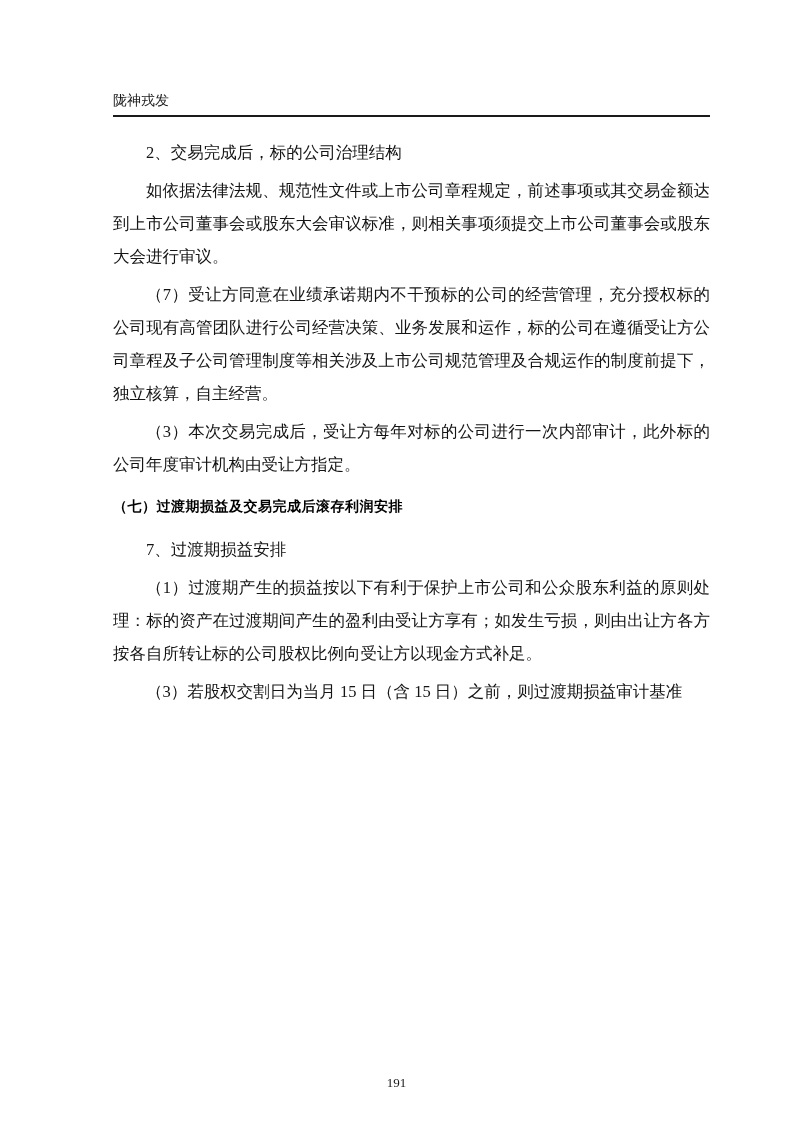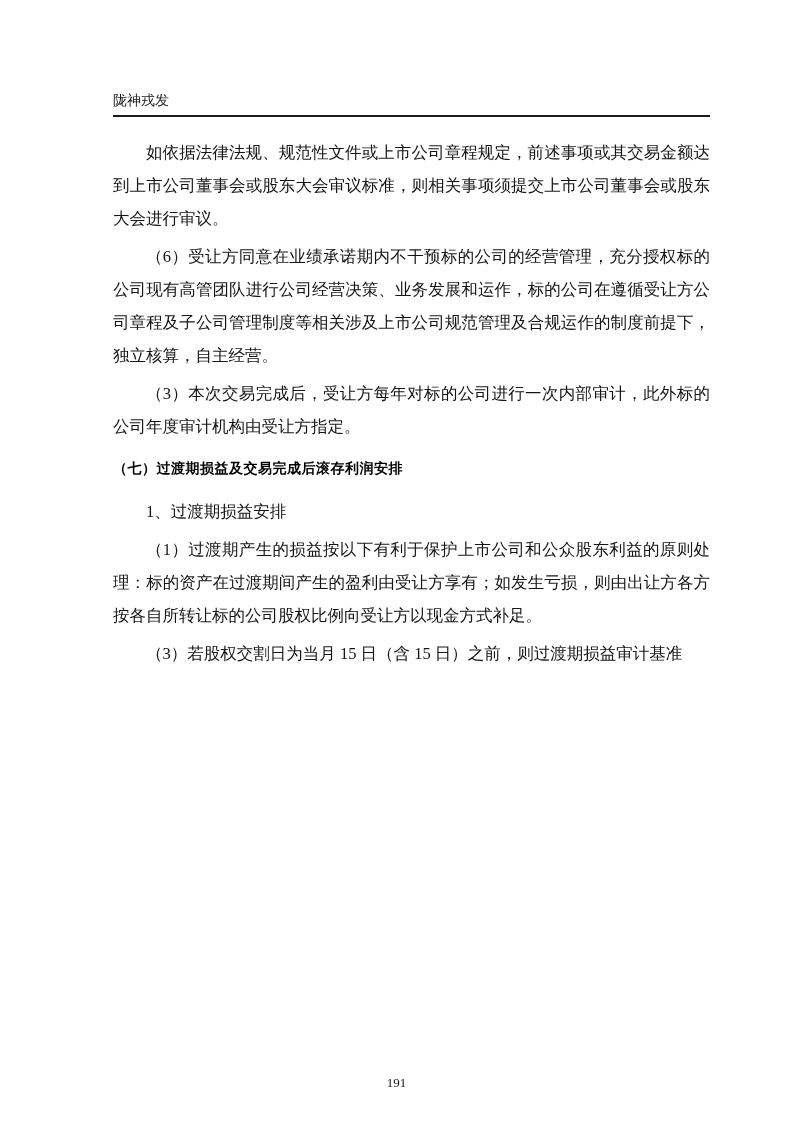--- a/index.html
+++ b/index.html
@@ -71,25 +71,26 @@
 <body>
 
 <div class="page">
 
   <div class="page-header">
     <span>陇神戎发</span>
   </div>
 
   <div class="doc-body">
 
+  <p class="numbered">2、交易完成后，标的公司治理结构</p>
       <p class="para">如依据法律法规、规范性文件或上市公司章程规定，前述事项或其交易金额达到上市公司董事会或股东大会审议标准，则相关事项须提交上市公司董事会或股东大会进行审议。</p>
-      <p class="para">（6）受让方同意在业绩承诺期内不干预标的公司的经营管理，充分授权标的公司现有高管团队进行公司经营决策、业务发展和运作，标的公司在遵循受让方公司章程及子公司管理制度等相关涉及上市公司规范管理及合规运作的制度前提下，独立核算，自主经营。</p>
+      <p class="para">（7）受让方同意在业绩承诺期内不干预标的公司的经营管理，充分授权标的公司现有高管团队进行公司经营决策、业务发展和运作，标的公司在遵循受让方公司章程及子公司管理制度等相关涉及上市公司规范管理及合规运作的制度前提下，独立核算，自主经营。</p>
       <p class="para">（3）本次交易完成后，受让方每年对标的公司进行一次内部审计，此外标的公司年度审计机构由受让方指定。</p>
       <h2 class="heading">（七）过渡期损益及交易完成后滚存利润安排</h2>
-      <p class="numbered">1、过渡期损益安排</p>
+      <p class="numbered">7、过渡期损益安排</p>
       <p class="para">（1）过渡期产生的损益按以下有利于保护上市公司和公众股东利益的原则处理：标的资产在过渡期间产生的盈利由受让方享有；如发生亏损，则由出让方各方按各自所转让标的公司股权比例向受让方以现金方式补足。</p>
       <p class="para">（3）若股权交割日为当月 15 日（含 15 日）之前，则过渡期损益审计基准</p>
     </div>
 
   <div class="page-footer">
     <span>191</span>
   </div>
 
 </div>
 

